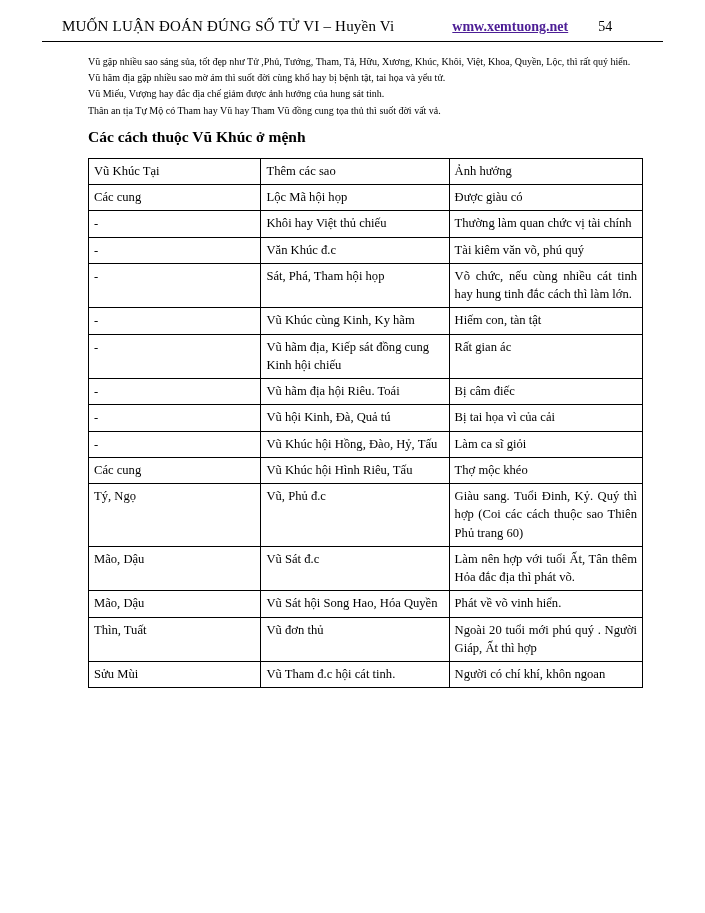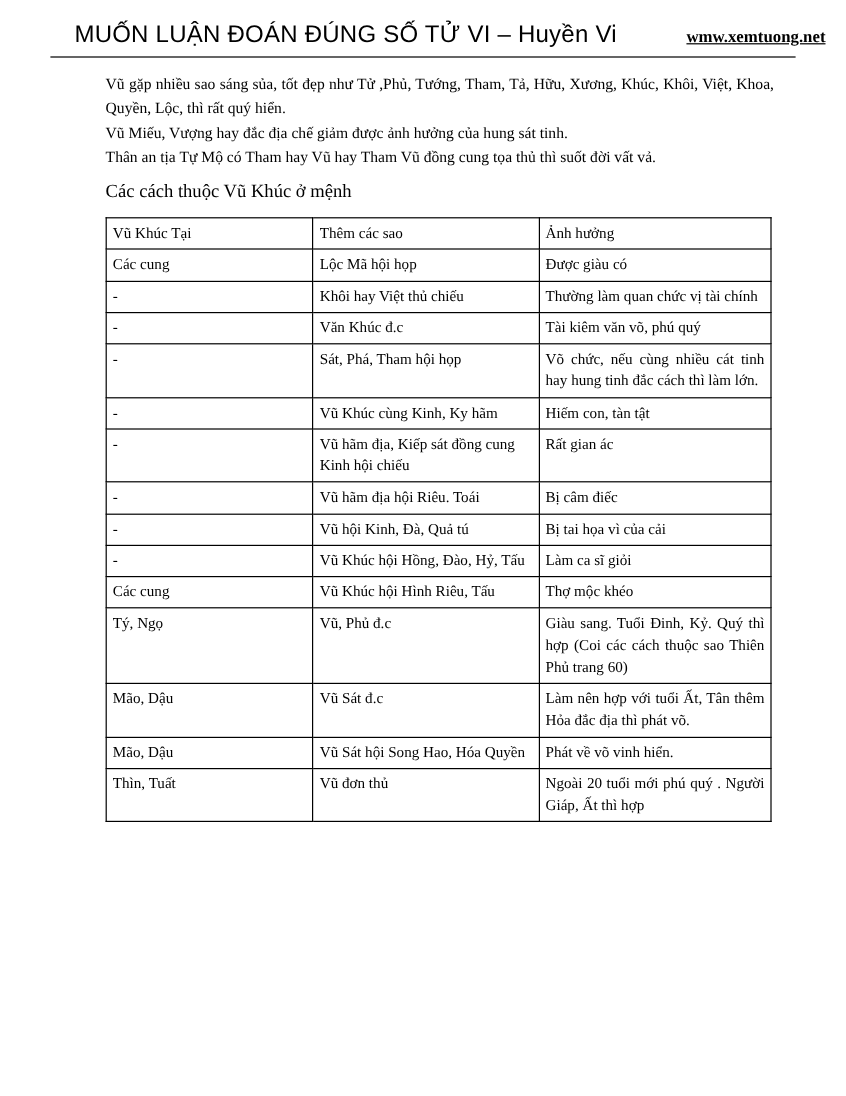--- a/index.html
+++ b/index.html
@@ -26,53 +26,53 @@
   .header {
     display: flex;
     align-items: baseline;
     justify-content: flex-start;
     font-size: 14.5px;
     padding: 0 6px 0 26px;
     margin-bottom: 6px;
     white-space: nowrap;
   }
   .header-title {
-    font-family: Liberation Sans, sans-serif;
-    font-size: 20px;
+    font-family: Liberation Serif, serif;
+    font-size: 15px;
     letter-spacing: 0.2px;
   }
   .header-url {
-    color: #000000;
+    color: #4c1d95;
     font-weight: bold;
     text-decoration: underline;
     margin-left: 58px;
     font-size: 14px;
   }
   .header-page {
     margin-left: 30px;
     font-size: 14px;
   }
   .header-rule {
     border: 0;
     border-top: 1px solid #000;
     margin: 5px 6px 12px 6px;
   }
   
   .body-text {
     padding: 0 24px 0 52px;
   }
   .body-text p {
     margin: 0 0 1px 0;
-    font-size: 13px;
+    font-size: 10px;
     line-height: 1.52;
     text-align: justify;
   }
   .section-title {
     font-size: 15.5px;
-    font-weight: normal;
+    font-weight: bold;
     margin: 10px 0 12px 0;
     padding-left: 52px;
   }
   
   .tbl-wrap {
     padding: 0 26px 0 52px;
   }
   table.grid {
     border-collapse: collapse;
     width: 100%;
@@ -98,20 +98,21 @@
 
   <div class="header">
     <span class="header-title">MUỐN LUẬN ĐOÁN ĐÚNG SỐ TỬ VI – Huyền Vi</span>
     <span class="header-url">wmw.xemtuong.net</span>
     <span class="header-page">54</span>
   </div>
   <hr class="header-rule">
 
   <div class="body-text">
     <p>Vũ gặp nhiều sao sáng sủa, tốt đẹp như Tử ,Phủ, Tướng,  Tham, Tả, Hữu, Xương, Khúc, Khôi, Việt, Khoa, Quyền, Lộc, thì rất quý hiển.</p>
+    <p>Vũ hãm địa gặp nhiều sao mờ ám thì suốt đời cùng khổ hay bị bệnh tật, tai họa và yểu tử.</p>
     <p>Vũ Miếu, Vượng hay đắc  địa chế giảm được ảnh hưởng của hung sát tinh.</p>
     <p>Thân an tịa Tự Mộ có Tham hay Vũ hay Tham Vũ đồng cung tọa thủ thì suốt đời vất vả.</p>
   </div>
 
   <div class="section-title">Các cách thuộc Vũ Khúc ở mệnh</div>
 
   <div class="tbl-wrap">
     <table class="grid">
       <tbody>
         <tr>
@@ -184,17 +185,22 @@
         <tr>
           <td class="c0">Mão, Dậu</td>
           <td class="c1">Vũ Sát hội Song Hao, Hóa Quyền</td>
           <td class="c2">Phát về  võ vinh hiển.</td>
         </tr>
         <tr>
           <td class="c0">Thìn, Tuất</td>
           <td class="c1">Vũ đơn thủ</td>
           <td class="c2">Ngoài 20 tuổi mới phú quý . Người Giáp, Ất thì hợp</td>
         </tr>
+        <tr>
+          <td class="c0">Sửu Mùi</td>
+          <td class="c1"> Vũ Tham đ.c hội cát tinh.</td>
+          <td class="c2">Người có chí khí, khôn ngoan</td>
+        </tr>
       </tbody>
     </table>
   </div>
 
 </div>
 
 </body></html>

